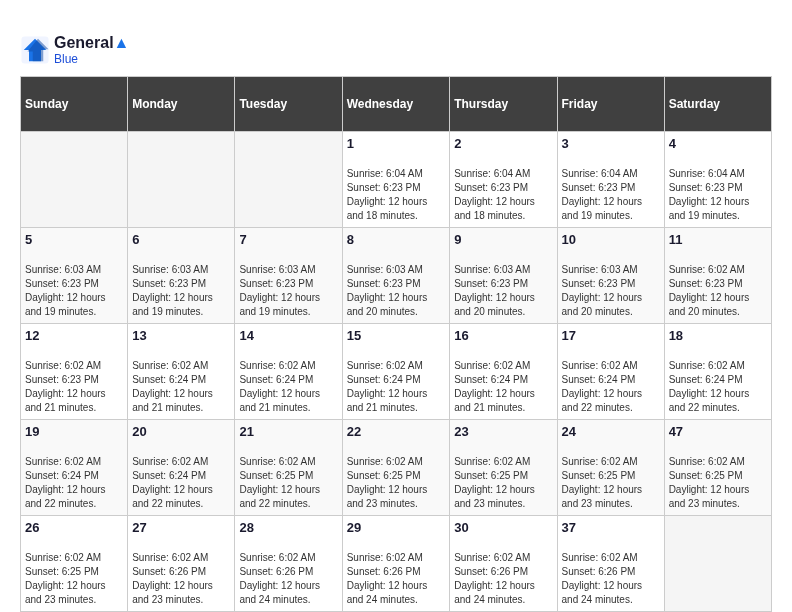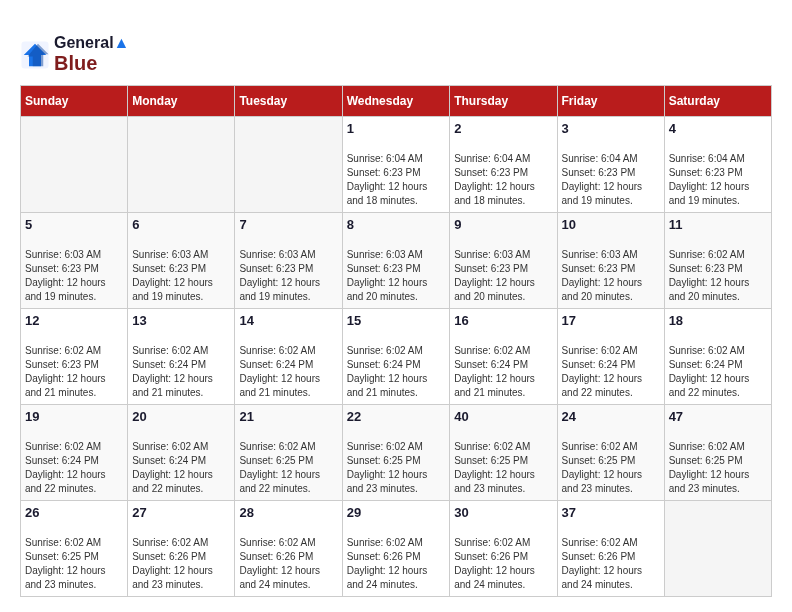--- a/index.html
+++ b/index.html
@@ -37,23 +37,23 @@
     .subtitle {
       font-size: 16px;
       color: #333;
     }
     table {
       width: 100%;
       border-collapse: collapse;
       font-size: 11px;
     }
     thead tr th {
-      background-color: #b91c1c;
+      background-color: #404040;
       color: #fff;
-      padding: 8px 4px;
+      padding: 20px 4px;
       text-align: left;
       font-size: 12px;
       font-weight: bold;
       border: 1px solid #ccc;
     }
     tbody tr td {
       border: 1px solid #ccc;
       vertical-align: top;
       padding: 4px;
       height: 85px;
@@ -85,21 +85,21 @@
 
 <div class="header-area">
   <div class="logo">
     <svg class="logo-icon" viewBox="0 0 40 40">
       <rect x="2" y="2" width="36" height="36" rx="4" fill="#f0f4ff"></rect>
       <polygon points="20,5 35,20 28,20 28,35 12,35 12,20 5,20" fill="#1a73e8"></polygon>
       <polygon points="24,5 38,19 31,19 31,35 17,35 17,22 10,22 24,5" fill="#0d47a1" opacity="0.5"></polygon>
     </svg>
     <div>
       <div style="font-size:16px;font-weight:bold;color:#1a1a2e;">General<span style="color:#1a73e8;">▲</span></div>
-      <div style="font-size:20px;font-weight:bold;color:#7f1d1d;">Blue</div>
+      <div style="font-size:12px;font-weight:normal;color:#1d4ed8;">Blue</div>
     </div>
   </div>
   <div class="title-area">
     <div class="month-title"></div>
     <div class="subtitle"></div>
   </div>
 </div>
 
 <table>
   <thead>
@@ -250,21 +250,21 @@
 Sunset: 6:25 PM
 Daylight: 12 hours and 22 minutes.</div>
         </td>
         <td>
           <span class="day-num">22</span>
           <div class="day-info" style="white-space: pre-line;">Sunrise: 6:02 AM
 Sunset: 6:25 PM
 Daylight: 12 hours and 23 minutes.</div>
         </td>
         <td>
-          <span class="day-num">40</span>
+          <span class="day-num">23</span>
           <div class="day-info" style="white-space: pre-line;">Sunrise: 6:02 AM
 Sunset: 6:25 PM
 Daylight: 12 hours and 23 minutes.</div>
         </td>
         <td>
           <span class="day-num">24</span>
           <div class="day-info" style="white-space: pre-line;">Sunrise: 6:02 AM
 Sunset: 6:25 PM
 Daylight: 12 hours and 23 minutes.</div>
         </td>

